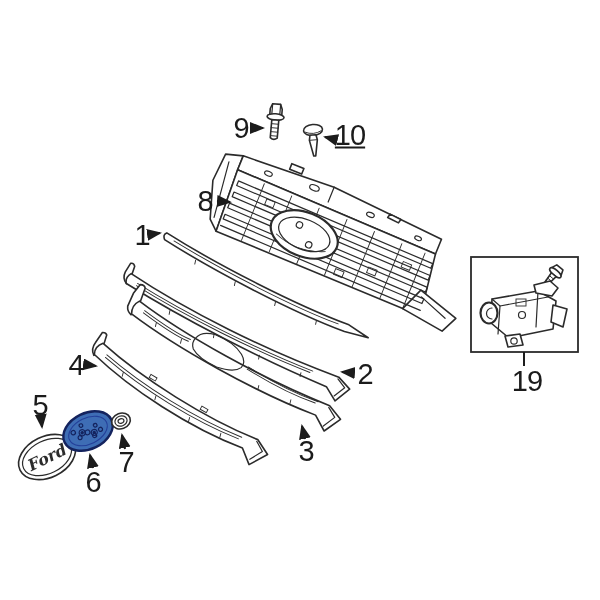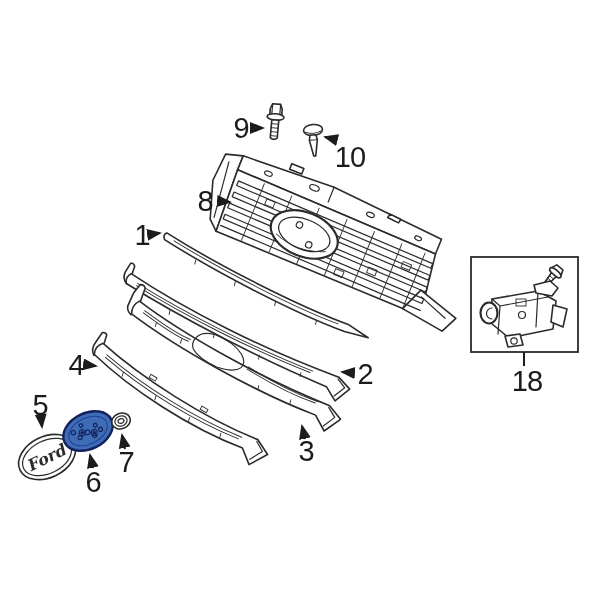--- a/index.html
+++ b/index.html
@@ -203,15 +203,15 @@
 
 <div class="callout" style="left:142px;top:235px;">1</div>
 <div class="callout" style="left:365px;top:374px;">2</div>
 <div class="callout" style="left:306px;top:451px;">3</div>
 <div class="callout" style="left:76px;top:365px;">4</div>
 <div class="callout" style="left:40px;top:405px;">5</div>
 <div class="callout" style="left:93px;top:482px;">6</div>
 <div class="callout" style="left:126px;top:462px;">7</div>
 <div class="callout" style="left:205px;top:201px;">8</div>
 <div class="callout" style="left:241px;top:128px;">9</div>
-<div class="callout" style="left:350px;top:157px;">10</div>
-<div class="callout" style="left:527px;top:381px;">18</div>
+<div class="callout" style="left:350px;top:135px;text-decoration:underline;">10</div>
+<div class="callout" style="left:527px;top:381px;">19</div>
 </div>
 
 </body></html>

